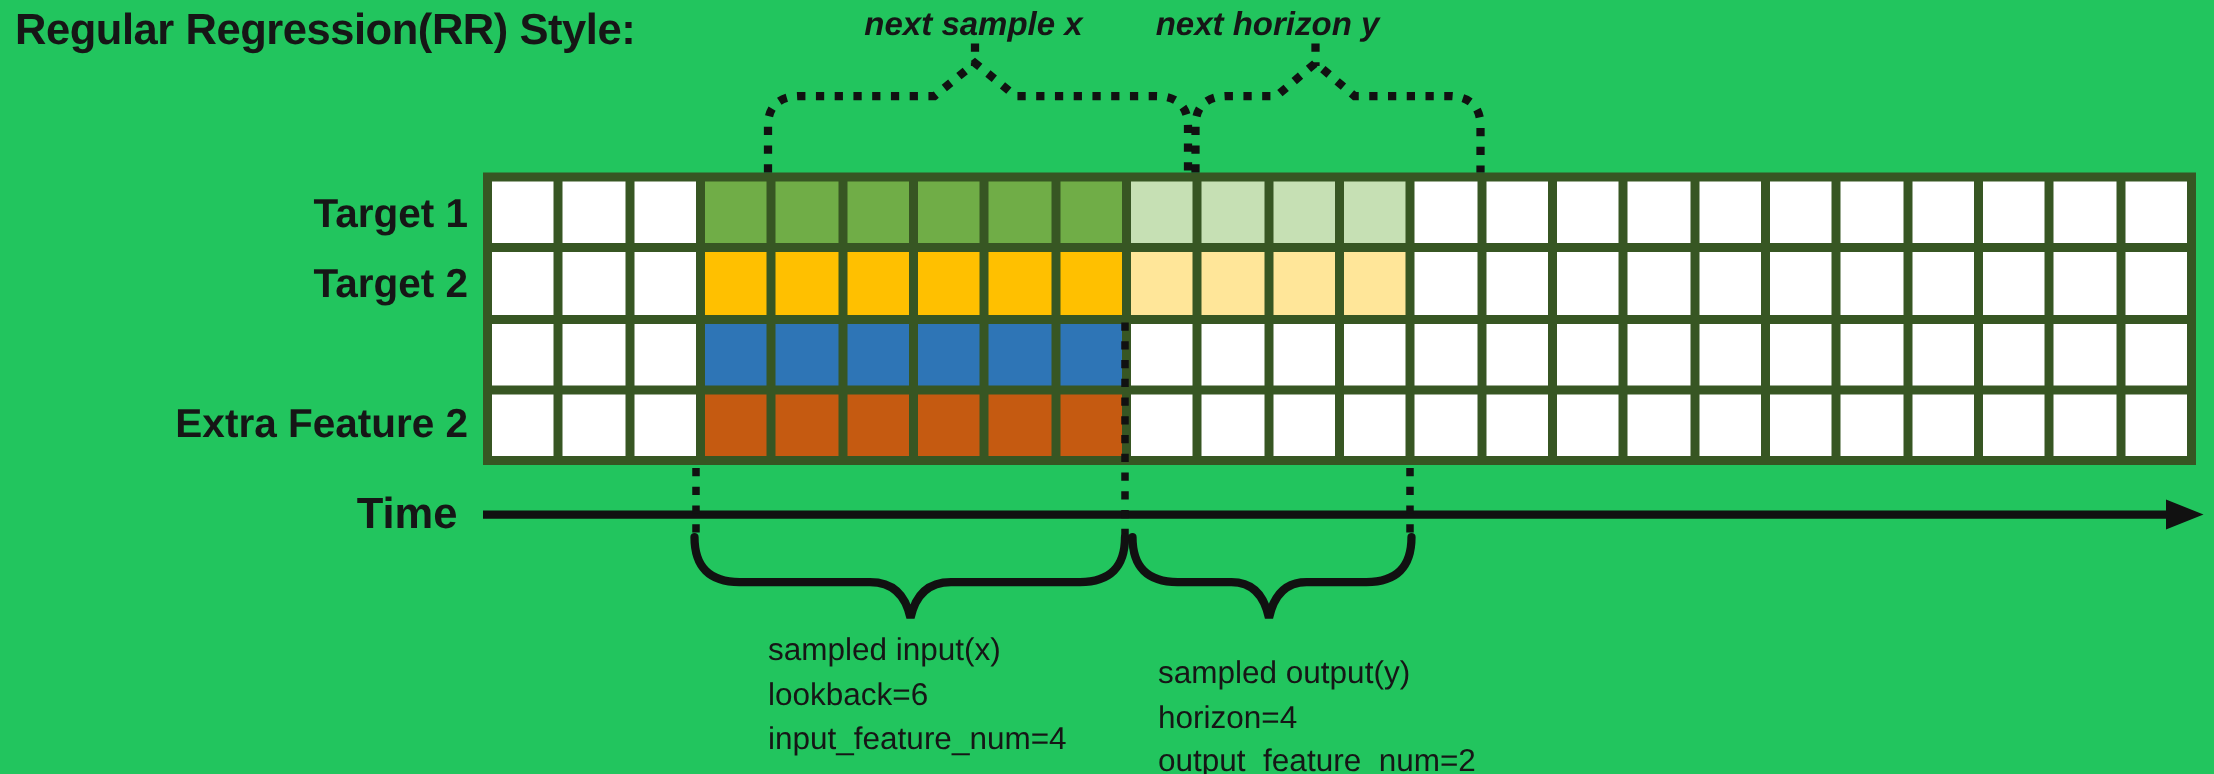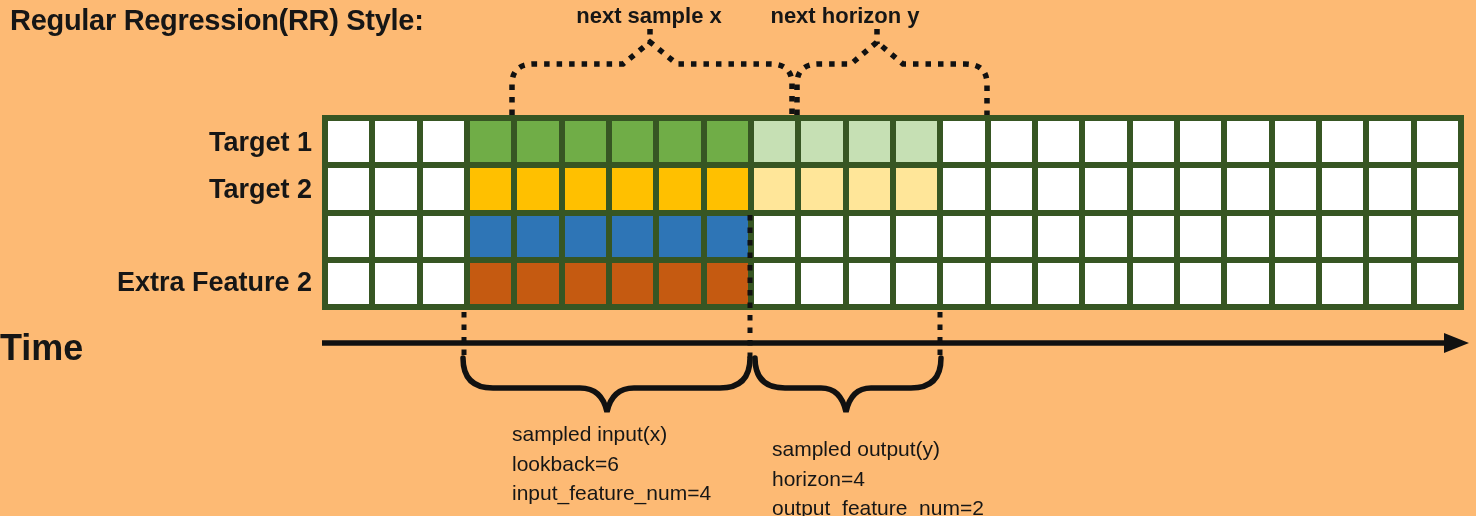--- a/index.html
+++ b/index.html
@@ -5,37 +5,38 @@
   * { margin: 0; padding: 0; box-sizing: border-box; }
   html, body { background: #ffffff; }
   body {
     font-family: "Liberation Sans", "DejaVu Sans", sans-serif;
     color: #161616;
   }
   #stage {
     position: relative;
     width: 1476px;
     height: 516px;
-    background: #fdba74;
+    background: #22c55e;
     overflow: hidden;
   }
   .title {
     position: absolute;
     left: 10px;
     top: 4px;
     font-size: 29px;
     font-weight: bold;
     letter-spacing: -0.3px;
     white-space: nowrap;
   }
   .top-label {
     position: absolute;
     top: 3px;
     transform: translateX(-50%);
     font-size: 22px;
+    font-style: italic;
     font-weight: 600;
     white-space: nowrap;
   }
   #next-x-label { left: 649px; }
   #next-y-label { left: 845px; }
 
   #sample-grid {
     position: absolute;
     left: 322px;
     top: 115px;
@@ -62,22 +63,22 @@
   #row-label-0 { top: 127px; }
   #row-label-1 { top: 174px; }
   #row-label-2 { top: 221px; }
   #row-label-3 { top: 267px; }
 
   .time-label {
     position: absolute;
     left: 0;
     width: 305px;
     top: 327px;
-    text-align: left;
-    font-size: 36px;
+    text-align: right;
+    font-size: 29px;
     font-weight: bold;
   }
 
   svg.overlay {
     position: absolute;
     left: 0; top: 0;
     width: 1476px; height: 516px;
     pointer-events: none;
   }
 

